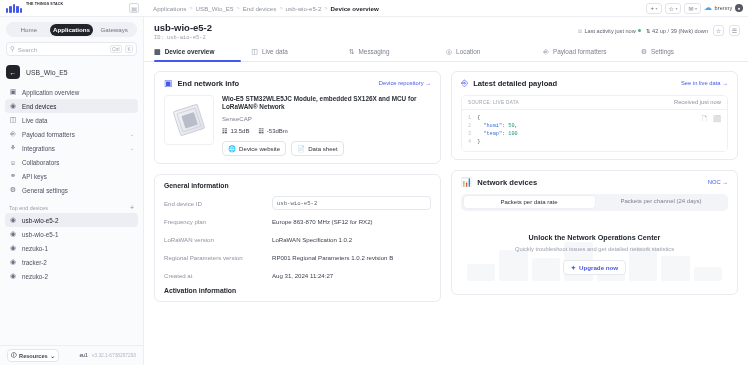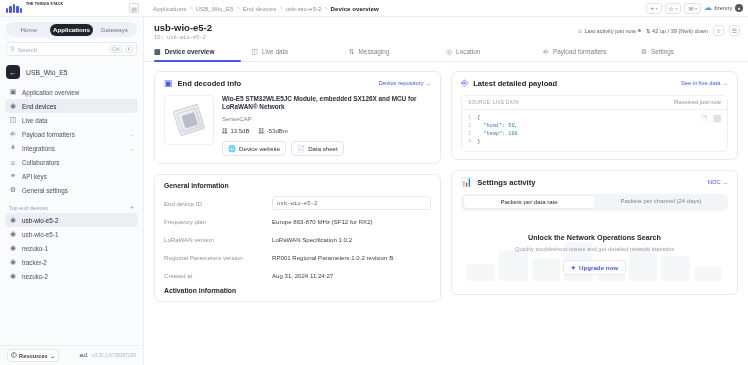--- a/index.html
+++ b/index.html
@@ -489,21 +489,21 @@
       </div>
 
       <div class="content">
 
         <div class="col">
 
           <div class="card">
             <div class="card-head">
               <div class="card-title">
                 <span class="c-ico">▣</span>
-                <span class="c-txt">End decoded info</span>
+                <span class="c-txt">End network info</span>
               </div>
               <div class="card-link">Device repository →</div>
             </div>
             <div class="dev-info">
               <div class="dev-img">
                 <div class="chip"></div>
               </div>
               <div class="dev-desc">
                 <div class="d-name">Wio-E5 STM32WLE5JC Module, embedded SX126X and MCU for LoRaWAN® Network</div>
                 <div class="d-brand">SenseCAP</div>
@@ -595,40 +595,40 @@
                   <span class="punc">}</span>
                 </div>
               </div>
             </div>
           </div>
 
           <div class="card">
             <div class="card-head">
               <div class="card-title">
                 <span class="c-ico">📊</span>
-                <span class="c-txt">Settings activity</span>
+                <span class="c-txt">Network devices</span>
               </div>
               <div class="card-link">NOC →</div>
             </div>
             <div class="na-toggle">
               <div class="na-opt active">Packets per data rate</div>
               <div class="na-opt">Packets per channel (24 days)</div>
             </div>
             <div class="na-locked">
               <div class="na-ghost">
                 <i style="height:30%"></i>
                   <i style="height:55%"></i>
                   <i style="height:40%"></i>
                   <i style="height:70%"></i>
                   <i style="height:35%"></i>
                   <i style="height:60%"></i>
                   <i style="height:45%"></i>
                   <i style="height:25%"></i>
               </div>
-              <div class="na-t">Unlock the Network Operations Search</div>
+              <div class="na-t">Unlock the Network Operations Center</div>
               <div class="na-s">Quickly troubleshoot issues and get detailed network statistics</div>
               <div class="na-btn">
                 <span>✦</span>
                 <span>Upgrade now</span>
               </div>
             </div>
           </div>
 
         </div>
       </div>

